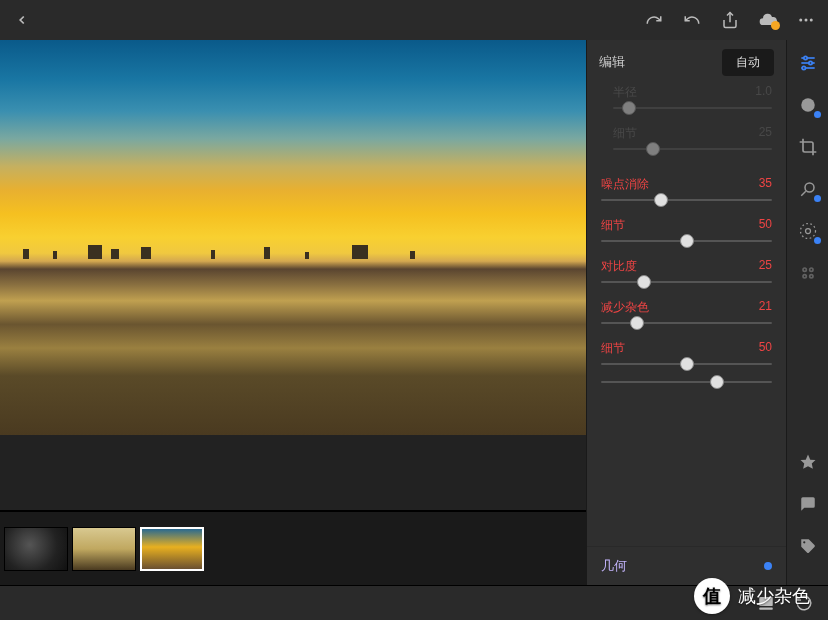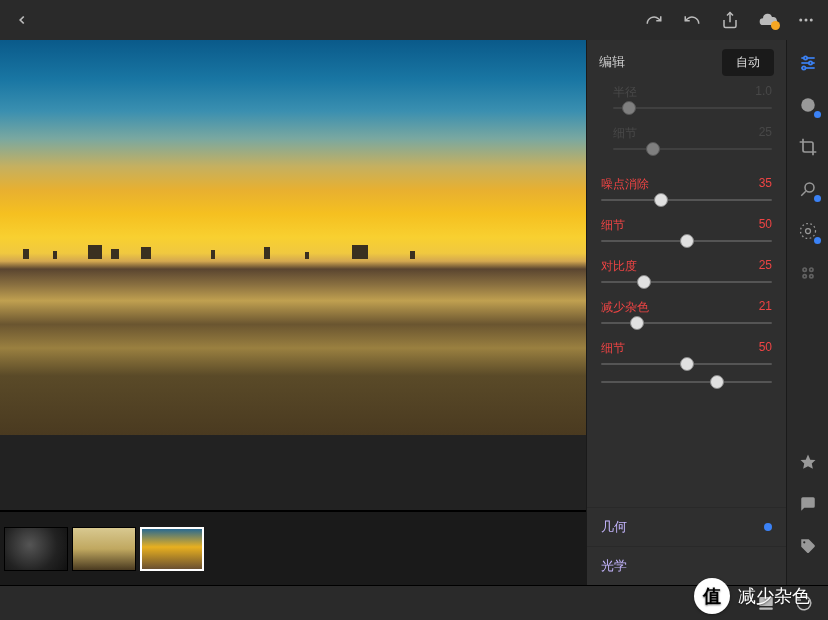--- a/index.html
+++ b/index.html
@@ -260,24 +260,20 @@
         <div class="slider-row">
           <div class="track">
             <div class="handle" style="left:68%"></div>
           </div>
         </div>
       </div>
     <div class="section-row">
       <span>几何</span>
       <span class="dot-badge"></span>
     </div>
-    <div class="section-row">
-      <span>光学</span>
-      <span></span>
-    </div>
   </div>
 
   <div class="toolrail">
     <div class="rail-icon active">
       <svg width="20" height="20" viewBox="0 0 24 24" fill="none" stroke="currentColor" stroke-width="2">
           <line x1="4" y1="6" x2="20" y2="6"></line>
           <circle cx="9" cy="6" r="2" fill="#2a2a2a"></circle>
           <line x1="4" y1="12" x2="20" y2="12"></line>
           <circle cx="15" cy="12" r="2" fill="#2a2a2a"></circle>
           <line x1="4" y1="18" x2="20" y2="18"></line>

